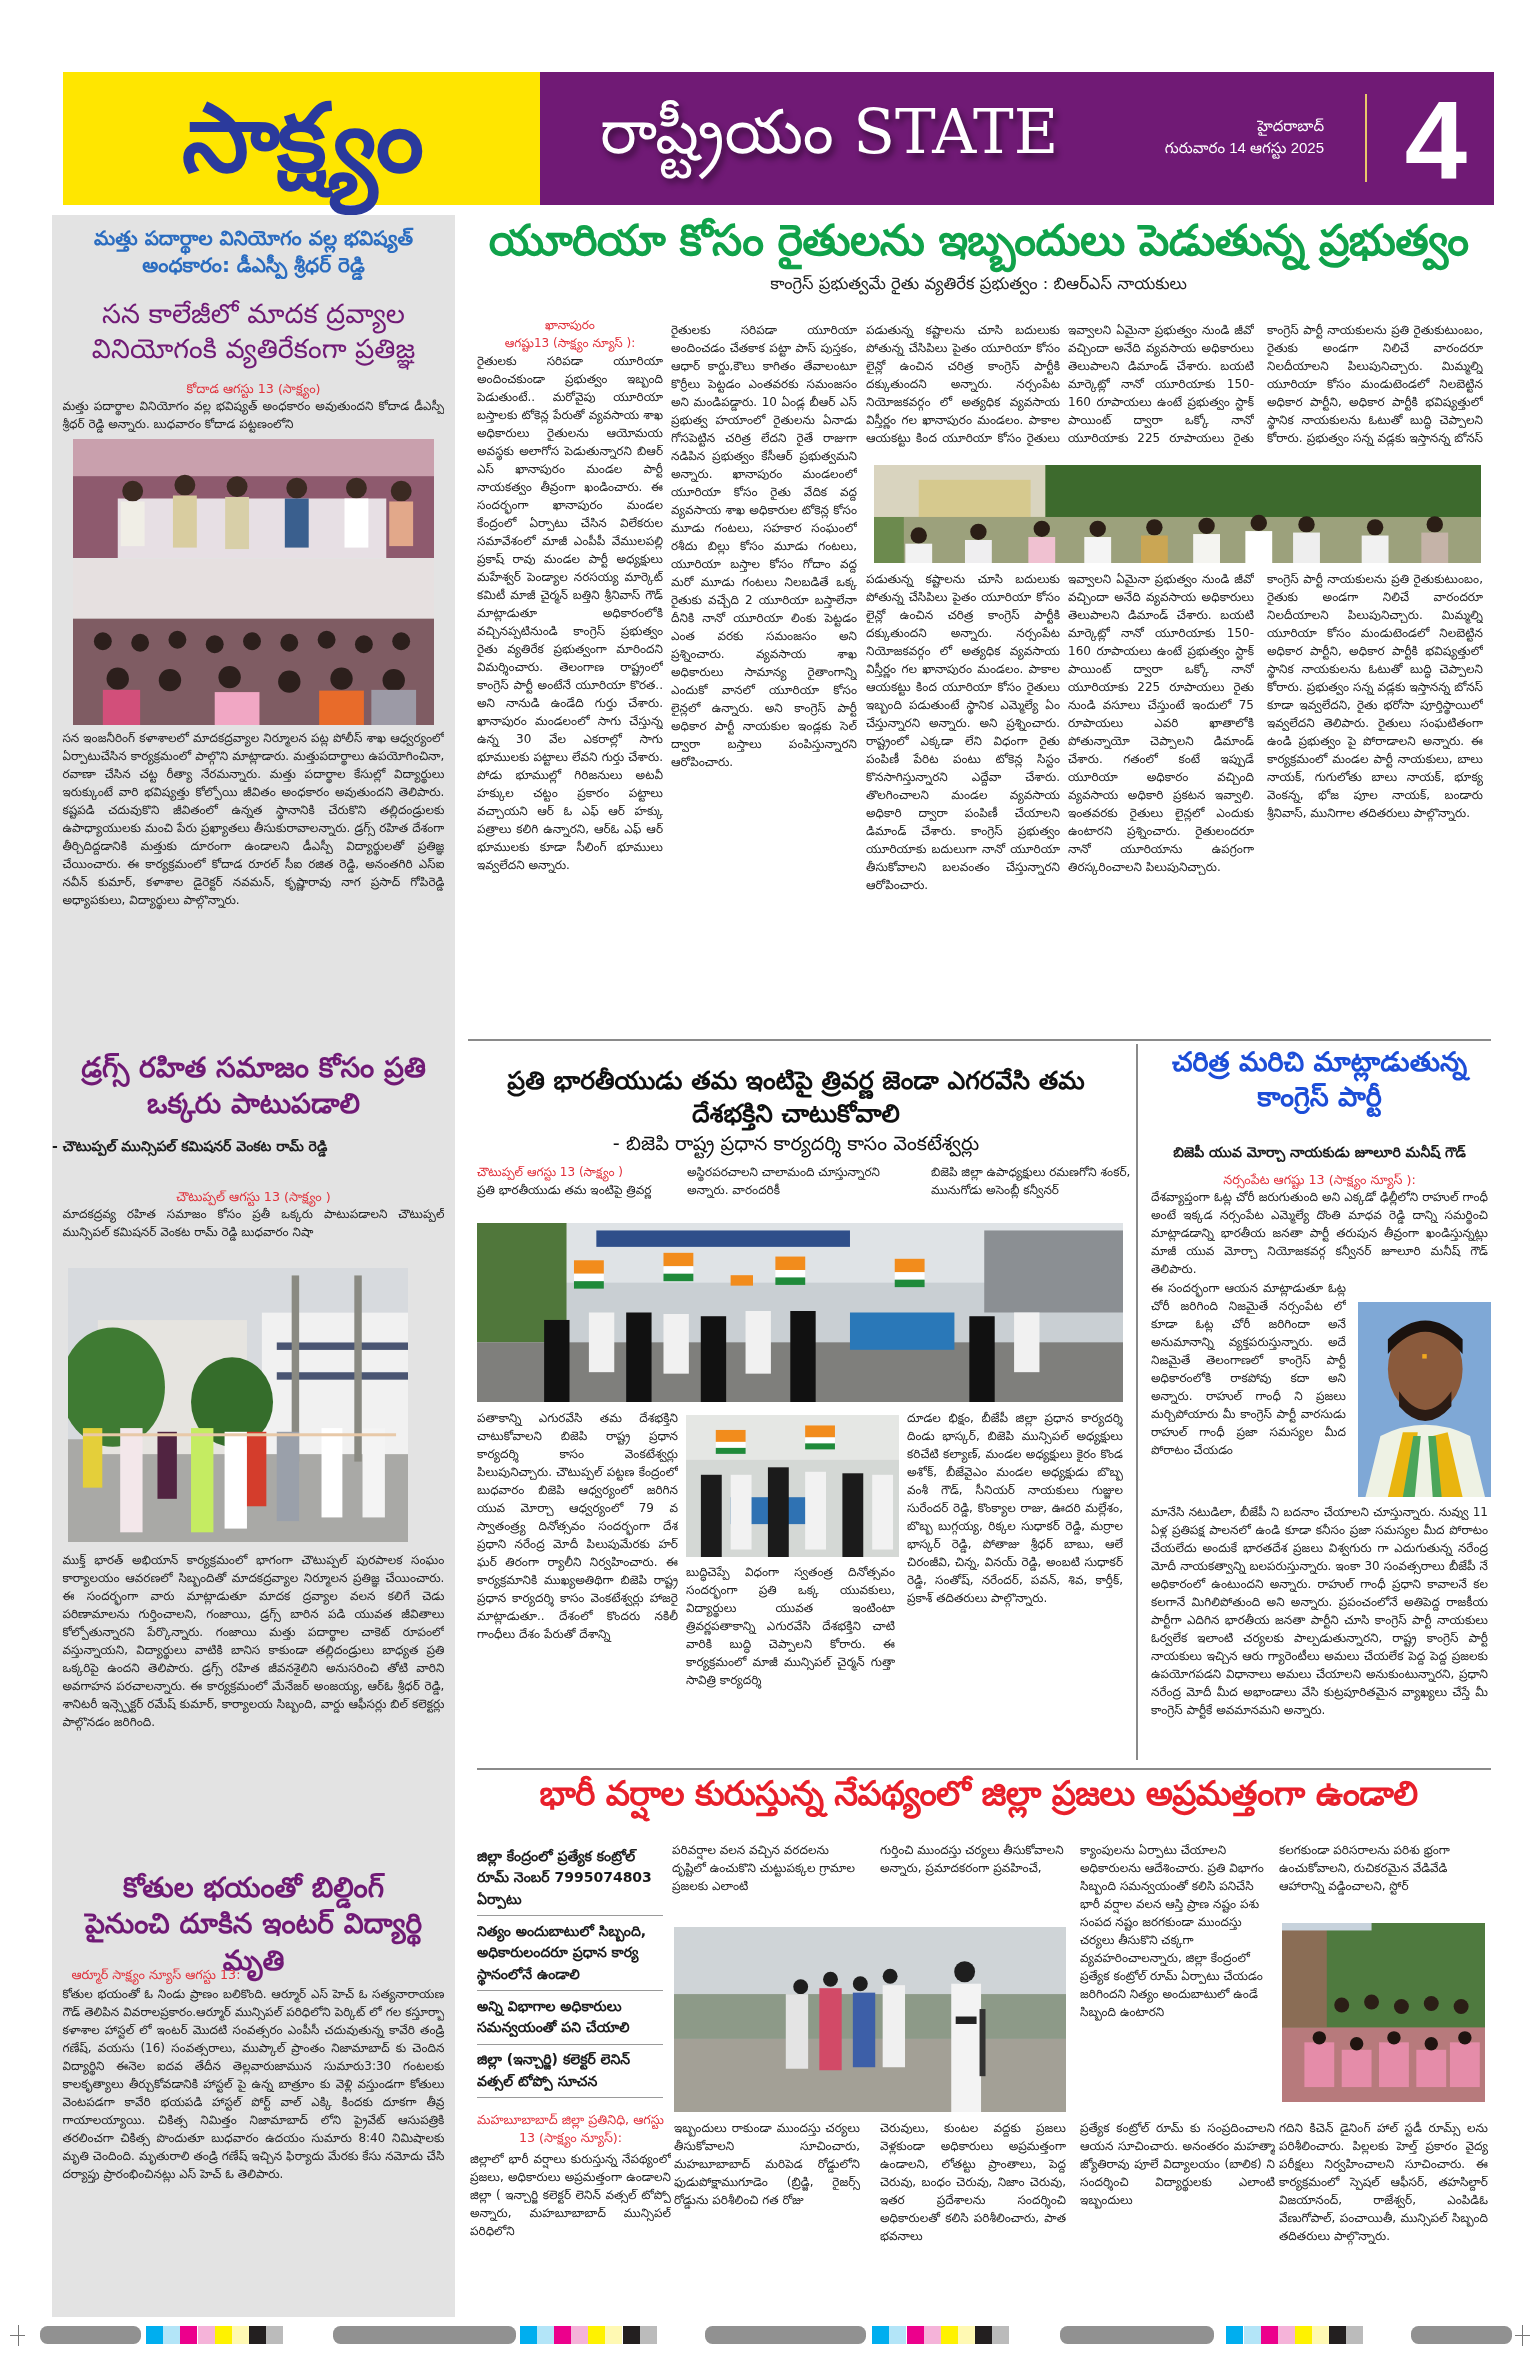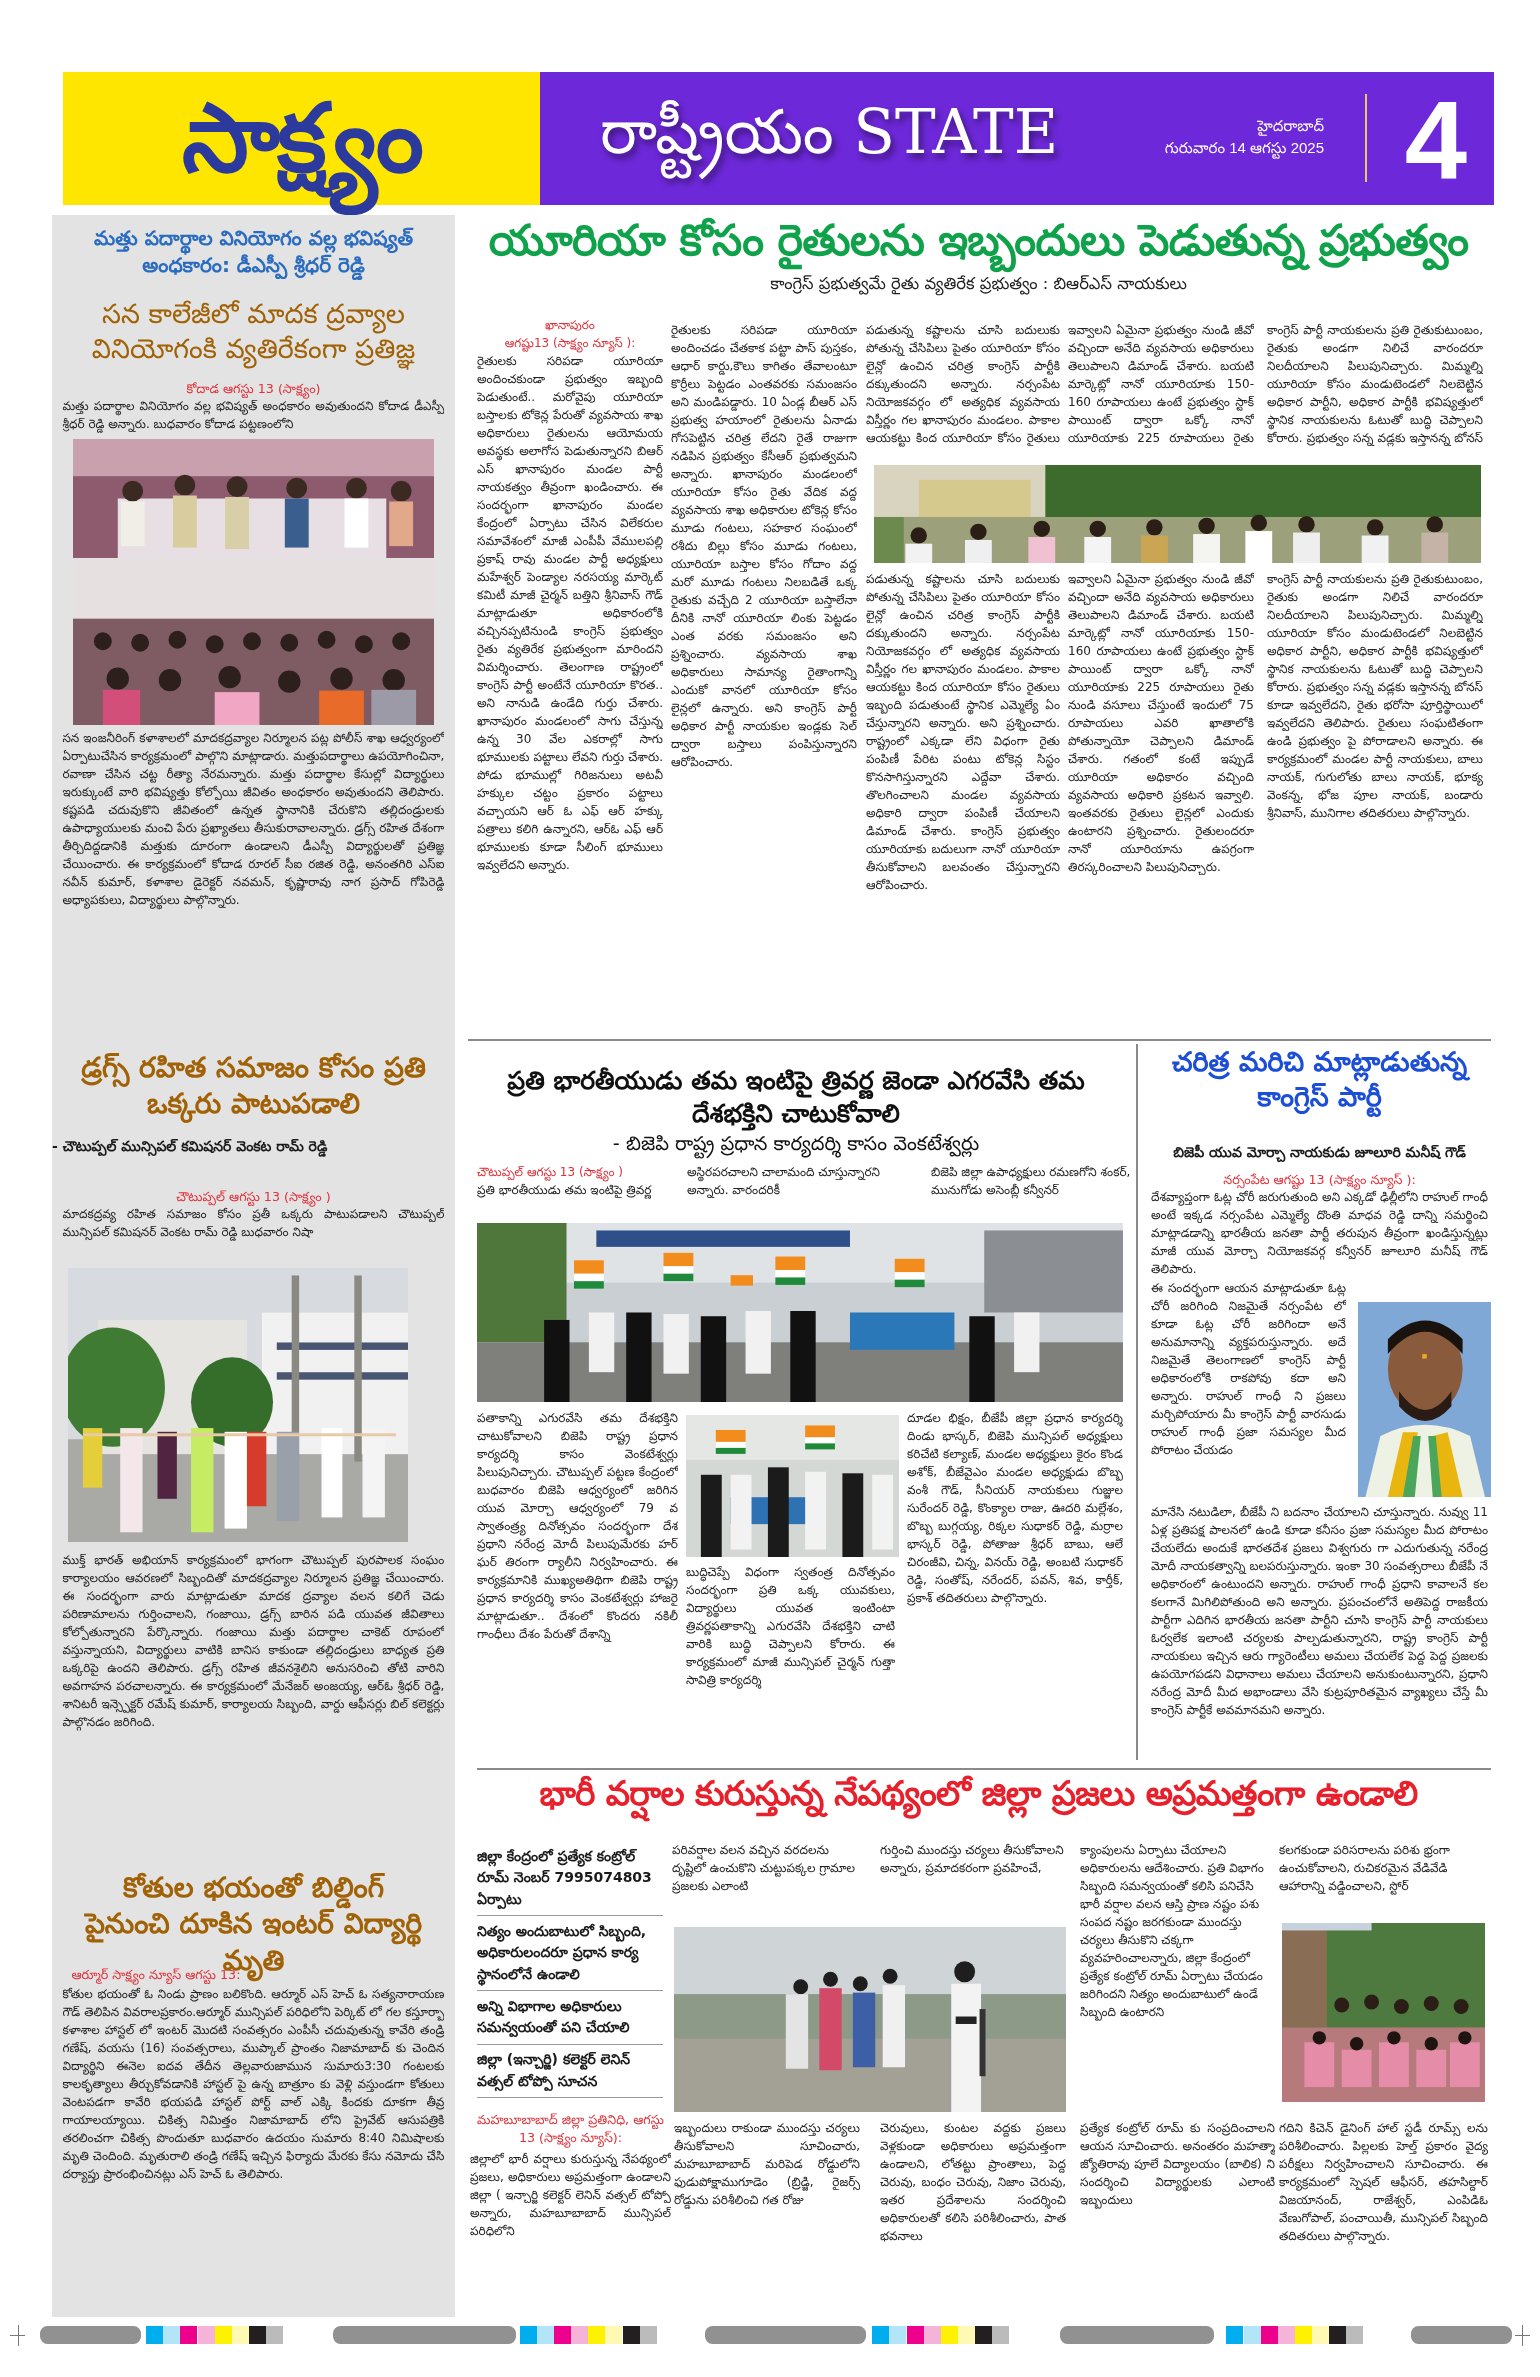--- a/index.html
+++ b/index.html
@@ -3,30 +3,30 @@
 <meta charset="utf-8">
 <style>
   * { box-sizing: border-box; margin: 0; padding: 0; }
   html, body { width: 1541px; height: 2377px; background: #ffffff; overflow: hidden; }
   body { font-family: "DejaVu Sans", sans-serif; color: #1a1a1a; position: relative; }
 
   
   .masthead { position: absolute; left: 63px; top: 72px; width: 1431px; height: 133px; display: flex; }
   .mast-logo { width: 477px; height: 100%; background: #ffe600; display: flex; align-items: center; justify-content: center; }
   .mast-logo span { font-size: 95px; font-weight: bold; color: #2b3a9c; letter-spacing: -3px; font-family: "DejaVu Sans", sans-serif; line-height: 1; }
-  .mast-band { flex: 1; background: #6d28d9; position: relative; display: flex; align-items: center; }
+  .mast-band { flex: 1; background: #701a75; position: relative; display: flex; align-items: center; }
   .mast-section { margin-left: 60px; font-size: 61px; color: #ffffff; font-family: "DejaVu Serif", serif; text-shadow: 3px 4.5px 6px rgba(0,0,0,0.45); white-space: nowrap; }
   .mast-date { position: absolute; right: 170px; top: 43px; text-align: right; color: #ffffff; font-size: 15px; line-height: 1.45; font-family: "Liberation Sans", sans-serif; }
   .mast-rule { position: absolute; right: 127px; top: 22.4px; width: 2.2px; height: 88px; background: #e9c86a; }
   .mast-page { position: absolute; right: 27px; top: 13.4px; font-size: 112px; color: #ffffff; font-weight: bold; font-family: "Liberation Sans", sans-serif; line-height: 1; }
 
   
   .sidebar { position: absolute; left: 52px; top: 215px; width: 403px; height: 2102px; background: #e3e3e3; }
   .sb-kicker { position: absolute; left: 0; width: 100%; text-align: center; color: #2a6cc0; font-weight: bold; font-size: 20px; line-height: 1.35; }
-  .sb-head { position: absolute; left: 0; width: 100%; text-align: center; color: #a16207; font-size: 27px; line-height: 1.3; font-family: "DejaVu Serif", serif; }
+  .sb-head { position: absolute; left: 0; width: 100%; text-align: center; color: #701a75; font-size: 27px; line-height: 1.3; font-family: "DejaVu Serif", serif; }
   .sb-head.bold { font-weight: bold; font-family: "DejaVu Sans", sans-serif; font-size: 28px; }
   .sb-dateline { position: absolute; left: 0; width: 100%; text-align: center; color: #e0303a; font-size: 12.7px; }
   .sb-dateline.left { text-align: left; padding-left: 19.4px; }
   .sb-sub { position: absolute; left: 0; width: 100%; text-align: left; font-size: 14px; font-weight: bold; }
   .sb-body { position: absolute; left: 10.4px; width: 382px; font-size: 12px; line-height: 1.5; text-align: justify; color: #222; }
   .photo { position: absolute; overflow: hidden; }
   .photo .ph { width: 100%; height: 100%; }
 
   
   .lead-head { position: absolute; left: 468px; top: 215px; width: 1021px; text-align: center; color: #10a24a; font-weight: bold; font-size: 43px; line-height: 1.2; white-space: nowrap; letter-spacing: -0.7px; }

